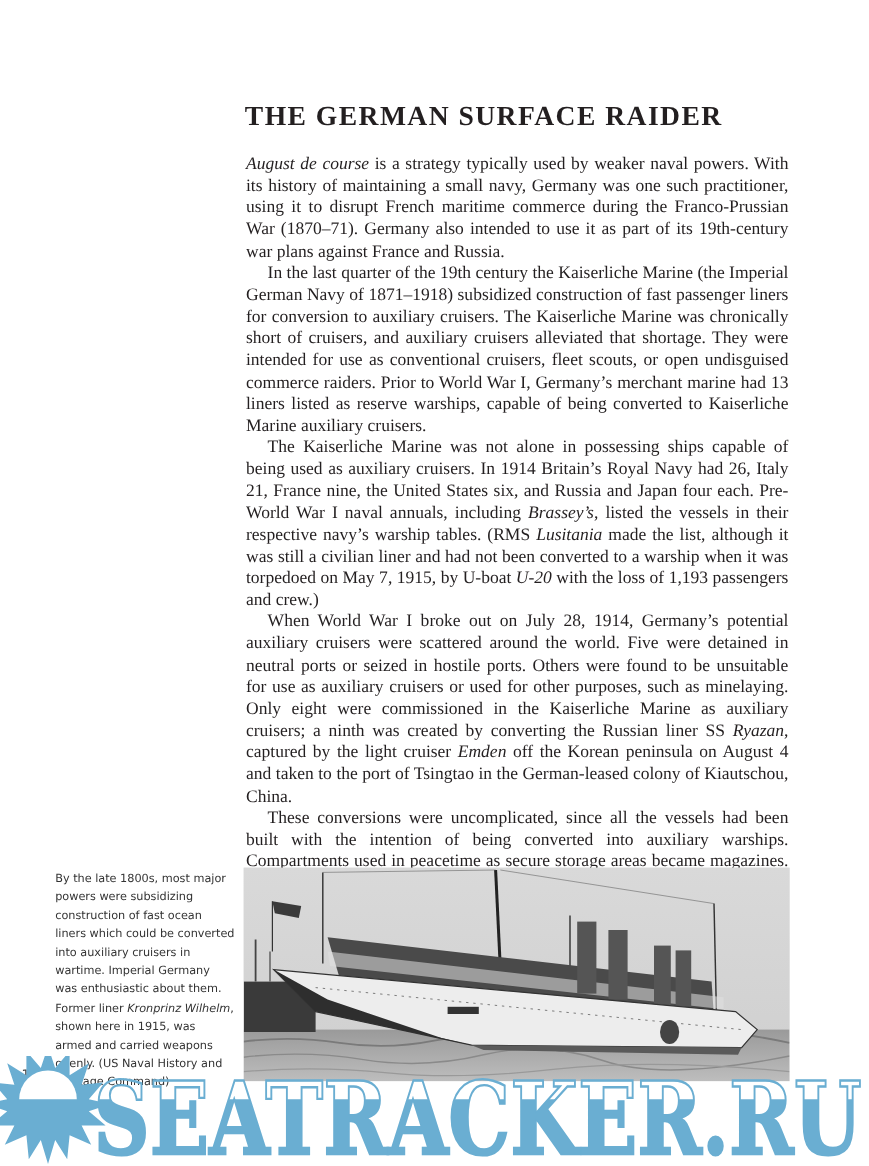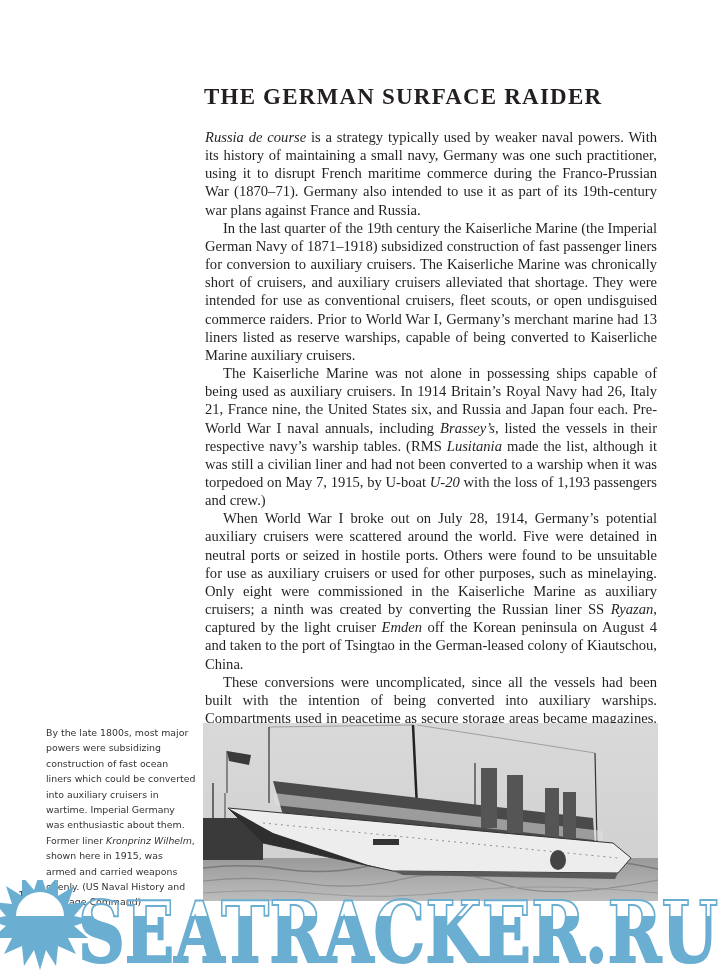--- a/index.html
+++ b/index.html
@@ -15,21 +15,21 @@
   .photo{position:absolute;left:203px;top:723px;width:455px;height:178px;overflow:hidden;background:#d6d6d6;}
   .photo svg{display:block;}
   .watermark{position:absolute;left:0;top:880px;width:724px;height:92px;pointer-events:none;}
 </style>
 </head>
 <body>
 
 <h1 class="heading">THE GERMAN SURFACE RAIDER</h1>
 
 <div class="body-text">
-  <p><i>Russia de course</i><span> is a strategy typically used by weaker naval powers. With its history of maintaining a small navy, Germany was one such practitioner, using it to disrupt French maritime commerce during the Franco-Prussian War (1870–71). Germany also intended to use it as part of its 19th-century war plans against France and Russia.</span></p>
+  <p><i>August de course</i><span> is a strategy typically used by weaker naval powers. With its history of maintaining a small navy, Germany was one such practitioner, using it to disrupt French maritime commerce during the Franco-Prussian War (1870–71). Germany also intended to use it as part of its 19th-century war plans against France and Russia.</span></p>
   <p class="indent"><span>In the last quarter of the 19th century the Kaiserliche Marine (the Imperial German Navy of 1871–1918) subsidized construction of fast passenger liners for conversion to auxiliary cruisers. The Kaiserliche Marine was chronically short of cruisers, and auxiliary cruisers alleviated that shortage. They were intended for use as conventional cruisers, fleet scouts, or open undisguised commerce raiders. Prior to World War I, Germany’s merchant marine had 13 liners listed as reserve warships, capable of being converted to Kaiserliche Marine auxiliary cruisers.</span></p>
   <p class="indent"><span>The Kaiserliche Marine was not alone in possessing ships capable of being used as auxiliary cruisers. In 1914 Britain’s Royal Navy had 26, Italy 21, France nine, the United States six, and Russia and Japan four each. Pre-World War I naval annuals, including </span><i>Brassey’s</i><span>, listed the vessels in their respective navy’s warship tables. (RMS </span><i>Lusitania</i><span> made the list, although it was still a civilian liner and had not been converted to a warship when it was torpedoed on May 7, 1915, by U-boat </span><i>U-20</i><span> with the loss of 1,193 passengers and crew.)</span></p>
   <p class="indent"><span>When World War I broke out on July 28, 1914, Germany’s potential auxiliary cruisers were scattered around the world. Five were detained in neutral ports or seized in hostile ports. Others were found to be unsuitable for use as auxiliary cruisers or used for other purposes, such as minelaying. Only eight were commissioned in the Kaiserliche Marine as auxiliary cruisers; a ninth was created by converting the Russian liner SS </span><i>Ryazan</i><span>, captured by the light cruiser </span><i>Emden</i><span> off the Korean peninsula on August 4 and taken to the port of Tsingtao in the German-leased colony of Kiautschou, China.</span></p>
   <p class="indent"><span>These conversions were uncomplicated, since all the vessels had been built with the intention of being converted into auxiliary warships. Compartments used in peacetime as secure storage areas became magazines. Guns were installed on the weather decks where the decks had been strengthened to accept them. Racks for dropping mines were added to some. The guns were all in open, single mounts. These vessels were intended to carry a main battery of 15cm guns, supplemented by secondary 10.5cm or 8.8cm guns and a scattering of smaller quick-firing guns and machine guns.</span></p>
 </div>
 
 <div class="caption"><span>By the late 1800s, most major powers were subsidizing construction of fast ocean liners which could be converted into auxiliary cruisers in wartime. Imperial Germany was enthusiastic about them. Former liner </span><i>Kronprinz Wilhelm</i><span>, shown here in 1915, was armed and carried weapons openly. (US Naval History and Heritage Command)</span></div>
 
 <div class="photo">
   <svg width="455" height="178" viewBox="0 0 455 178">

